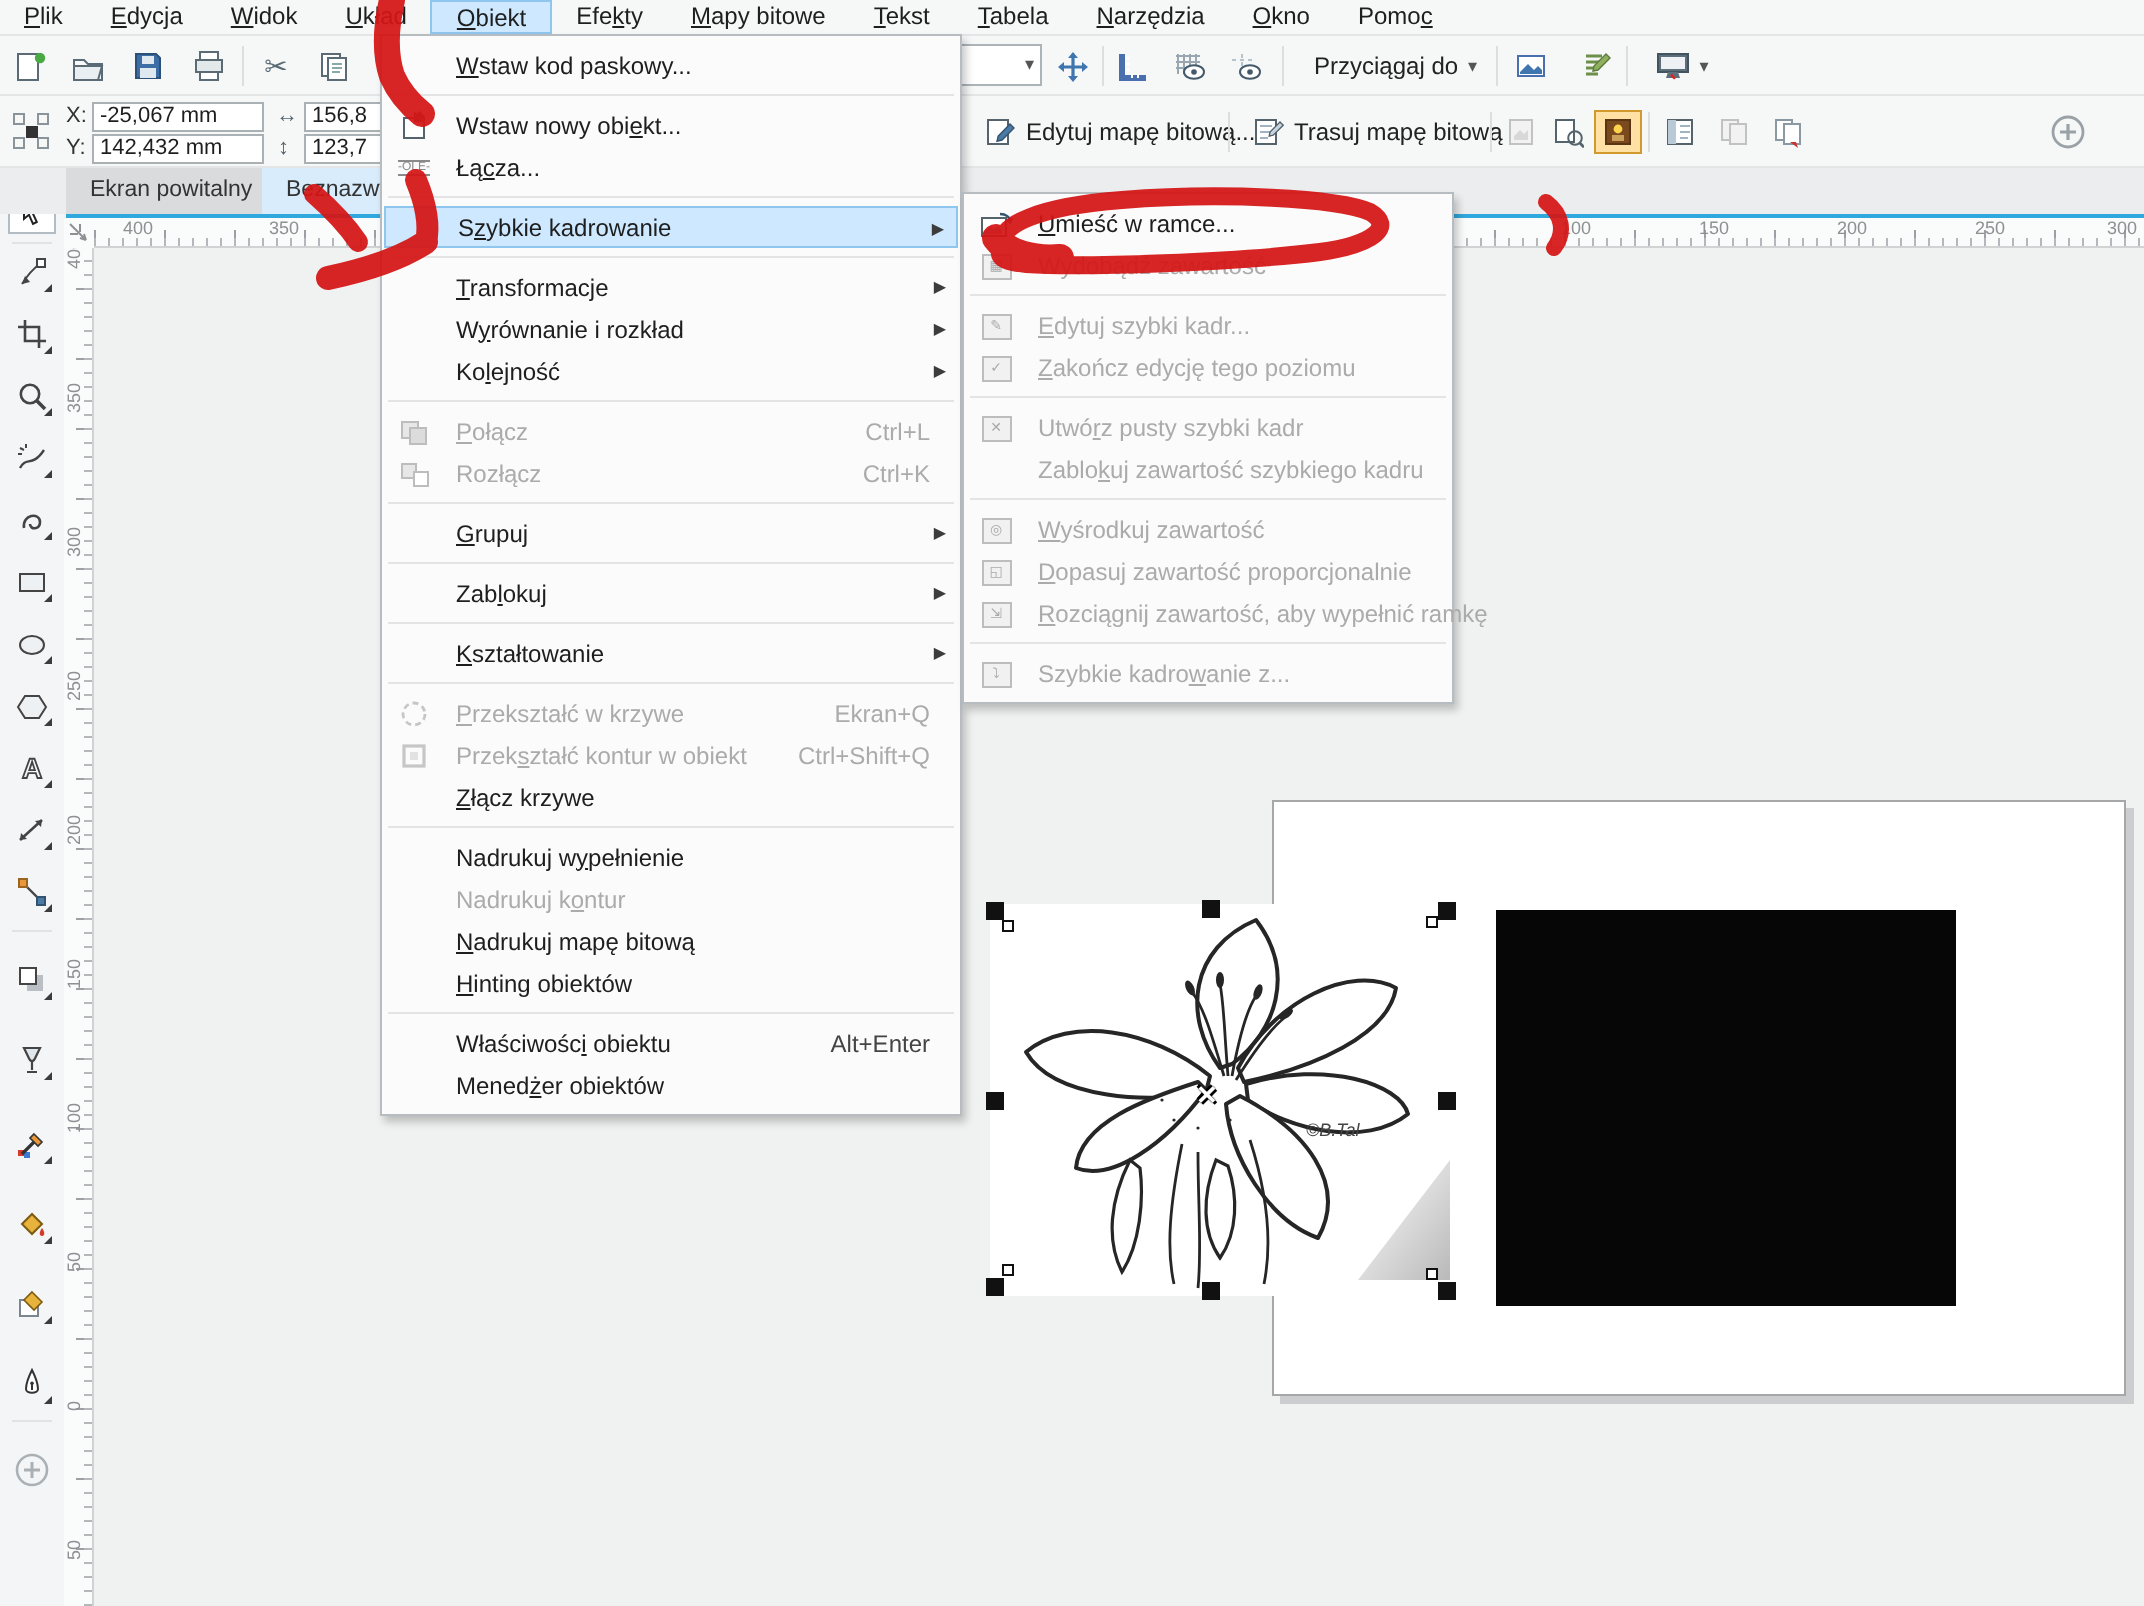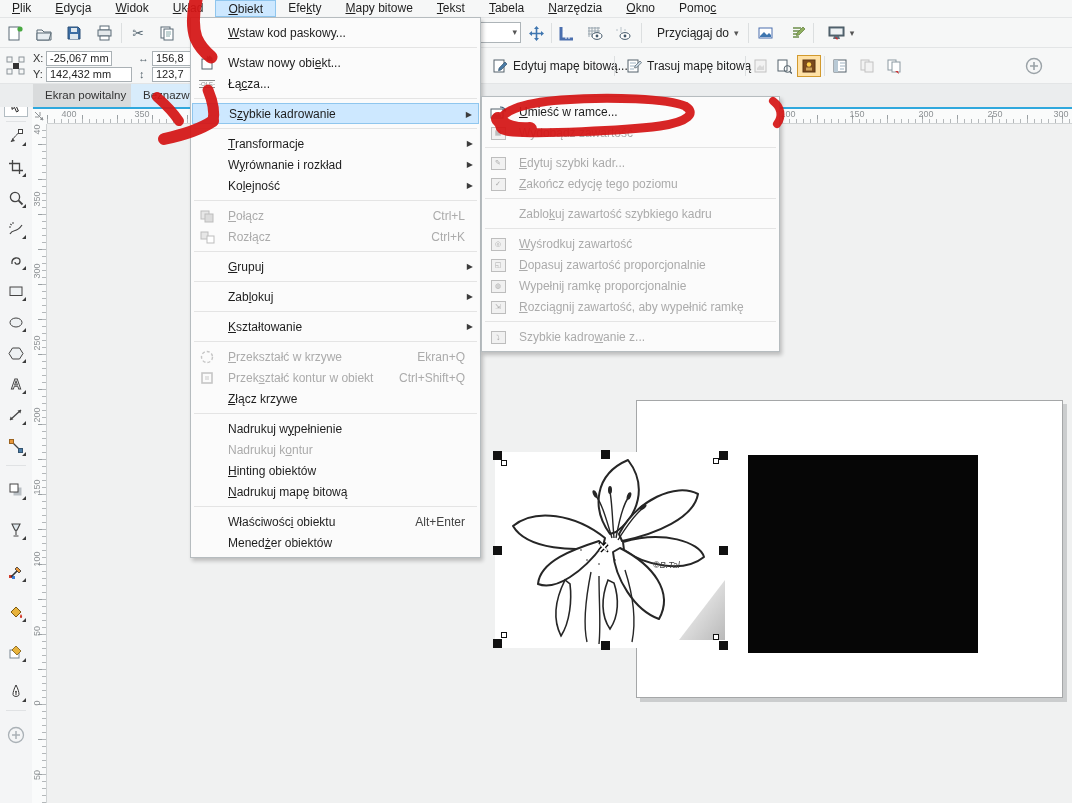--- a/index.html
+++ b/index.html
@@ -50,21 +50,21 @@
   .canvas { position:absolute; left:47px; top:124px; width:1025px; height:679px; background:#f0f1f1; }
   .page { position:absolute; left:589px; top:276px; width:427px; height:298px; background:#fff; border:1px solid #a5a7a8; box-shadow:4px 4px 0 #cbcdce; }
   .blackrect { position:absolute; left:701px; top:331px; width:230px; height:198px; background:#060606; }
   .lily { position:absolute; left:448px; top:328px; width:230px; height:196px; background:#fff; }
   .handle { position:absolute; width:9px; height:9px; background:#111; }
   .whandle { position:absolute; width:6px; height:6px; background:#fff; border:1px solid #111; }
   .xmark { position:absolute; font-size:13px; font-weight:bold; color:#fff; text-shadow:0 0 1px #000,1px 1px 0 #000,-1px -1px 0 #000; }
 
   
   .menu { position:absolute; left:190px; top:17px; width:291px; background:#fbfbfb; border:1px solid #b6bcbf; box-shadow:2px 3px 4px rgba(0,0,0,.22); padding:4px 0; z-index:40; }
-  .submenu { position:absolute; left:481px; top:96px; width:299px; background:#fbfbfb; border:1px solid #b6bcbf; box-shadow:2px 3px 4px rgba(0,0,0,.22); padding:4px 0; z-index:41; }
+  .submenu { position:absolute; left:481px; top:96px; width:246px; background:#fbfbfb; border:1px solid #b6bcbf; box-shadow:2px 3px 4px rgba(0,0,0,.22); padding:4px 0; z-index:41; }
   .mi { position:relative; height:21px; margin:0 1px; display:flex; align-items:center; padding-left:36px; padding-right:14px; white-space:nowrap; }
   .mi .ic { position:absolute; left:6px; top:2px; width:18px; height:18px; display:flex; align-items:center; justify-content:center; }
   .mi .sc { margin-left:auto; color:#444; }
   .mi.dis, .mi.dis .sc { color:#ababab; }
   .mi .arrow { position:absolute; right:6px; top:6px; font-size:8px; color:#3c3c3c; }
   .mi.hl { background:#cde8ff; border:1px solid #8fc6ee; height:21px; }
   .msep { height:1px; background:#e4e4e4; margin:4px 3px; }
   .gicon { width:15px; height:13px; border:1px solid #bdbdbd; background:#f1f1f1; font-size:7px; color:#a9a9a9; display:flex; align-items:center; justify-content:center; }
   .ole { font-size:6px; color:#8a8a8a; letter-spacing:0; border-top:1px solid #8a8a8a; border-bottom:1px solid #8a8a8a; }
 
@@ -196,21 +196,21 @@
         <g fill="none" stroke="#8b9499">
           <rect x="1" y="1" width="5" height="5"></rect>
           <rect x="13" y="1" width="5" height="5"></rect>
           <rect x="1" y="13" width="5" height="5"></rect>
           <rect x="13" y="13" width="5" height="5"></rect>
         </g>
         <rect x="7" y="7" width="6" height="6" fill="#333"></rect>
       </svg>
   </div>
   <span class="flabel" style="position:absolute;left:33px;top:4px">X:</span>
-  <div class="field" style="position:absolute;left:46px;top:3px;width:66px">-25,067 mm</div>
+  <div class="field" style="position:absolute;left:46px;top:3px;width:86px">-25,067 mm</div>
   <span class="flabel" style="position:absolute;left:33px;top:20px">Y:</span>
   <div class="field" style="position:absolute;left:46px;top:19px;width:86px">142,432 mm</div>
   <span style="position:absolute;left:138px;top:4px;font-size:11px;color:#55636c">↔</span>
   <div class="field" style="position:absolute;left:152px;top:3px;width:46px">156,8</div>
   <span style="position:absolute;left:139px;top:20px;font-size:11px;color:#55636c">↕</span>
   <div class="field" style="position:absolute;left:152px;top:19px;width:46px">123,7</div>
 
   <div class="txtbtn" style="left:486px;top:7px">
     <svg width="16" height="16">
         <rect x="2" y="2" width="10" height="12" fill="#fff" stroke="#55636c"></rect>
@@ -590,24 +590,24 @@
       <span><u>Z</u>łącz krzywe</span>
     </div>
   <div class="msep"></div>
   <div class="mi">
       <span>Nadrukuj w<u>y</u>pełnienie</span>
     </div>
   <div class="mi dis">
       <span>Nadrukuj k<u>o</u>ntur</span>
     </div>
   <div class="mi">
+      <span><u>N</u>adrukuj mapę bitową</span>
+    </div>
+  <div class="mi">
       <span><u>H</u>inting obiektów</span>
-    </div>
-  <div class="mi">
-      <span><u>N</u>adrukuj mapę bitową</span>
     </div>
   <div class="msep"></div>
   <div class="mi">
       <span>Właściwośc<u>i</u> obiektu</span>
       <span class="sc">Alt+Enter</span>
     </div>
   <div class="mi">
       <span>Mened<u>ż</u>er obiektów</span>
     </div>
 </div>
@@ -637,40 +637,40 @@
       <span><u>E</u>dytuj szybki kadr...</span>
     </div>
   <div class="mi dis">
       <span class="ic">
         <span class="gicon">✓</span>
       </span>
       <span><u>Z</u>akończ edycję tego poziomu</span>
     </div>
   <div class="msep"></div>
   <div class="mi dis">
+      <span class="ic">
+        <span class="gicon">✕</span>
+      </span>
+      <span>Utwó<u>r</u>z pusty szybki kadr</span>
+    </div>
+  <div class="mi dis">
       <span>Zablo<u>k</u>uj zawartość szybkiego kadru</span>
     </div>
   <div class="msep"></div>
   <div class="mi dis">
       <span class="ic">
         <span class="gicon">◎</span>
       </span>
       <span><u>W</u>yśrodkuj zawartość</span>
     </div>
   <div class="mi dis">
       <span class="ic">
         <span class="gicon">◱</span>
       </span>
       <span><u>D</u>opasuj zawartość proporcjonalnie</span>
-    </div>
-  <div class="mi dis">
-      <span class="ic">
-        <span class="gicon">◍</span>
-      </span>
-      <span>Wypełnij ramkę proporcjonalnie</span>
     </div>
   <div class="mi dis">
       <span class="ic">
         <span class="gicon">⇲</span>
       </span>
       <span><u>R</u>ozciągnij zawartość, aby wypełnić ramkę</span>
     </div>
   <div class="msep"></div>
   <div class="mi dis">
       <span class="ic">

